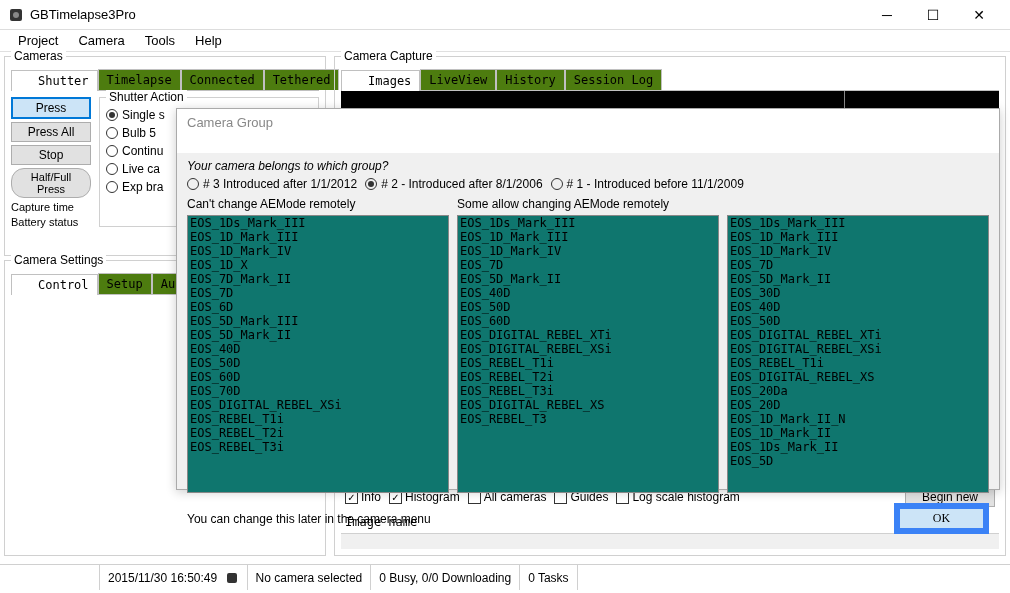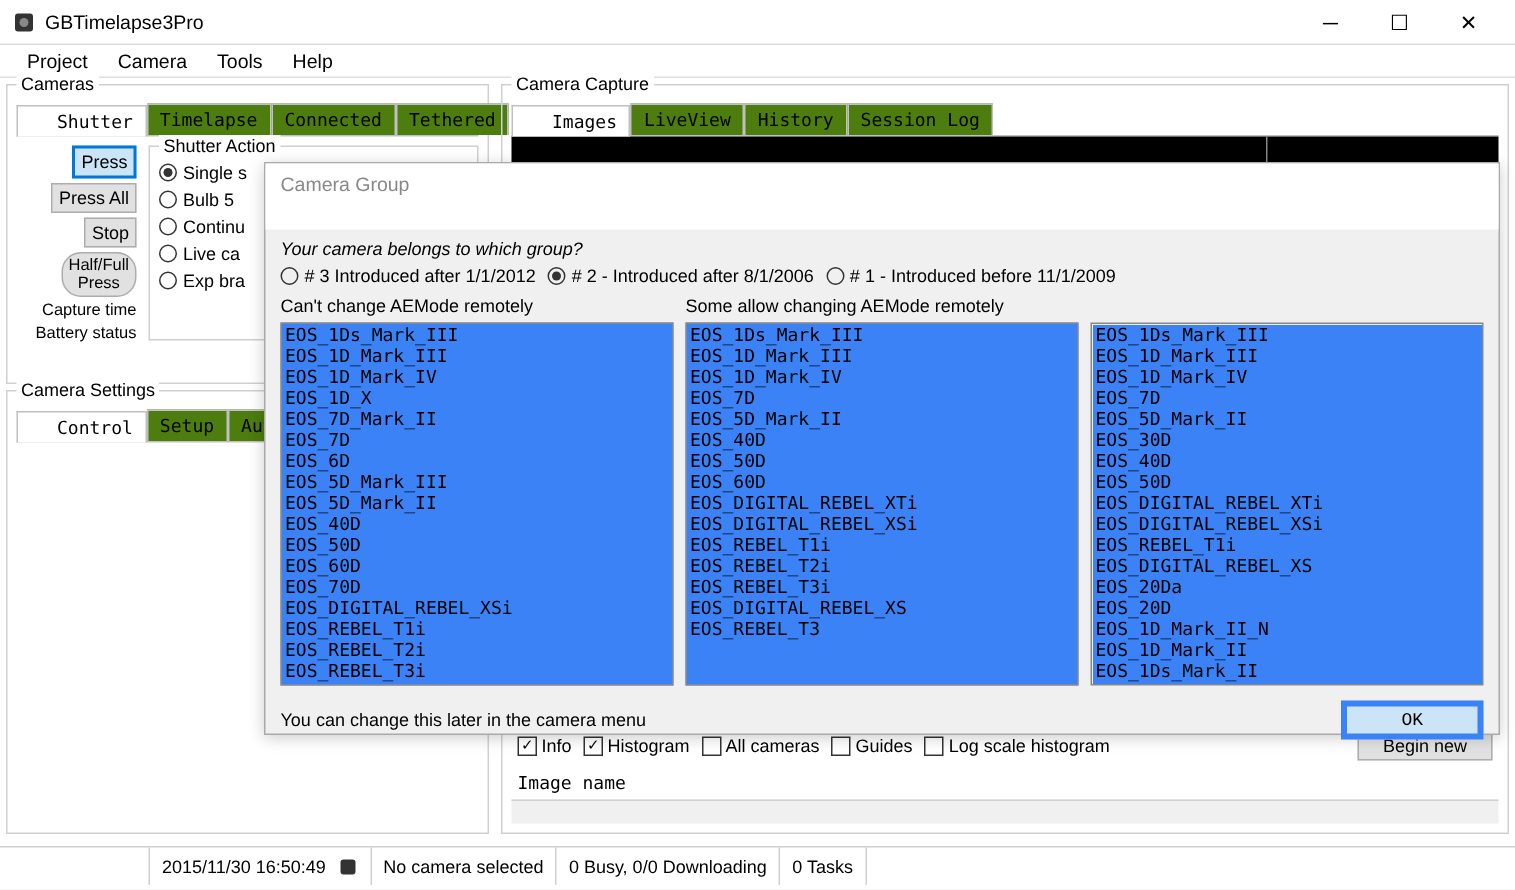--- a/index.html
+++ b/index.html
@@ -18,21 +18,21 @@
 .left { width: 330px; padding: 4px; display: flex; flex-direction: column; }
 .right { flex: 1; padding: 4px; display: flex; flex-direction: column; }
 
 .groupbox { border: 1px solid #d0d0d0; padding: 6px; margin-bottom: 4px; position: relative; }
 .groupbox > .legend { position: absolute; top: -8px; left: 6px; background: #fff; padding: 0 3px; font-size: 12px; }
 
 .tabs { display: flex; border-bottom: 1px solid #c0c0c0; margin-top: 6px; }
 .tab { padding: 3px 8px; border: 1px solid #c0c0c0; border-bottom: none; margin-right: 0; background: #4d7c0f; font-family: monospace; font-size: 12px; }
 .tab.active { background: #fff; position: relative; top: 1px; padding-left: 26px; }
 
-.btnrow { display: flex; flex-direction: column; gap: 3px; width: 80px; align-items: flex-end; }
+.btnrow { display: flex; flex-direction: column; gap: 3px; width: 80px; }
 .btn { border: 1px solid #adadad; background: #e1e1e1; padding: 2px 4px; font-size: 12px; text-align: center; }
 .btn.primary { background: #cce4f7; border: 2px solid #0078d7; }
 .btn.small { font-size: 11px; }
 
 .shutterpane { display: flex; gap: 8px; }
 .radios { display: flex; flex-direction: column; gap: 4px; font-family: monospace; }
 .radio { display: flex; align-items: center; gap: 4px; }
 .radiodot { width: 12px; height: 12px; border: 1px solid #333; border-radius: 50%; display: inline-flex; align-items: center; justify-content: center; }
 .radiodot.sel::after { content: ""; width: 6px; height: 6px; background: #333; border-radius: 50%; }
 
@@ -49,24 +49,24 @@
 
 
 .modal { position: absolute; top: 108px; left: 176px; width: 824px; height: 382px; background: #f0f0f0; border: 1px solid #aaa; box-shadow: 0 2px 10px rgba(0,0,0,0.2); }
 .modal .dtitle { height: 44px; padding: 6px 10px; background: #fff; color: #888; font-size: 13px; }
 .modal .dbody { padding: 6px 10px; font-family: monospace; font-size: 12px; }
 .modal .q { margin-bottom: 4px; font-style: italic; }
 .modal .dradios { display: flex; gap: 8px; margin-bottom: 6px; }
 .modal .cols { display: flex; gap: 8px; }
 .modal .col { flex: 1; }
 .modal .colhead { font-size: 12px; margin-bottom: 2px; height: 16px; }
-.modal .listbox { border: 1px solid #888; background: #3b82f6; height: 242px; overflow-y: scroll; padding: 0; }
+.modal .listbox { border: 1px solid #888; background: #0f766e; height: 278px; overflow-y: scroll; padding: 0; }
 .modal .listbox .li { padding: 0 2px; font-family: monospace; font-size: 12px; line-height: 14px; white-space: nowrap; }
 .modal .dfoot { display: flex; justify-content: space-between; align-items: center; padding: 4px 10px; font-family: monospace; }
-.modal .okbtn { width: 95px; padding: 2px; border: 4px solid #3b82f6; background: #cce4f7; text-align: center; font-family: Liberation Mono, monospace; }
+.modal .okbtn { width: 95px; padding: 2px; border: 6px solid #3b82f6; background: #cce4f7; text-align: center; font-family: Liberation Serif, serif; }
 
 .scrollbar-space { height: 16px; border-top: 1px solid #d0d0d0; background: #f0f0f0; }
 </style>
 </head>
 <body>
 
 <div class="titlebar">
   <span class="icon">
     <svg width="16" height="16">
         <rect x="2" y="2" width="12" height="12" fill="#333" rx="2"></rect>

